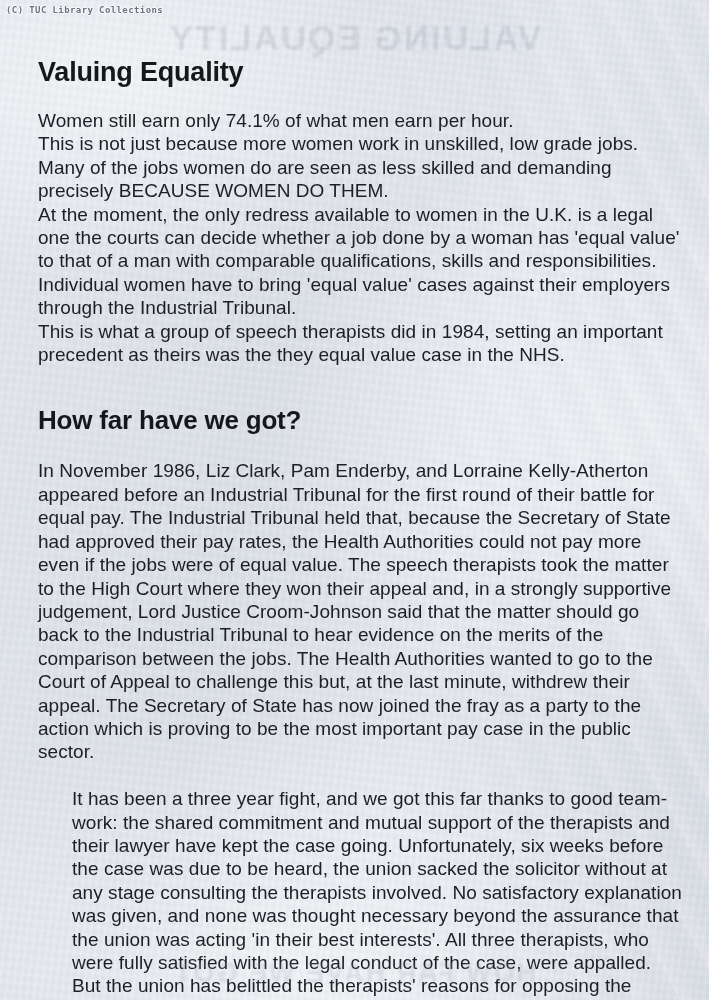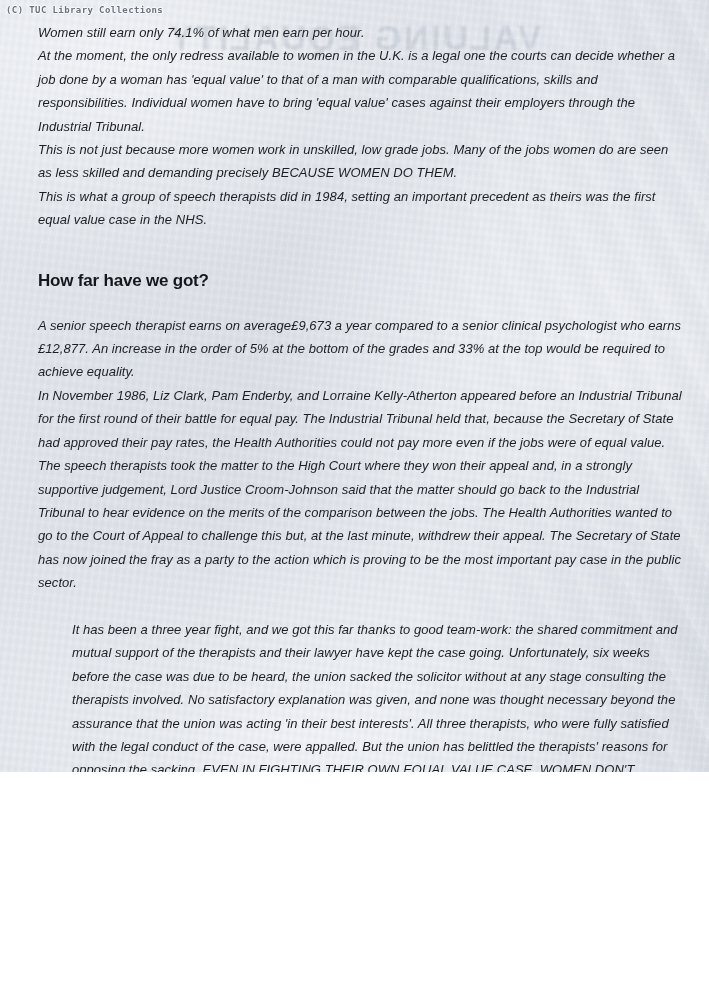--- a/index.html
+++ b/index.html
@@ -9,21 +9,21 @@
     background: #ffffff;
   }
   body {
     font-family: "Liberation Sans", sans-serif;
   }
 
   
   .scan {
     position: relative;
     width: 709px;
-    height: 772px;
+    height: 1000px;
     overflow: hidden;
     background: #dfe3ea;
     background-image:
       radial-gradient(ellipse 520px 300px at 18% 8%,  rgba(255,255,255,0.55), rgba(255,255,255,0) 70%),
       radial-gradient(ellipse 480px 420px at 88% 44%, rgba(255,255,255,0.40), rgba(255,255,255,0) 72%),
       radial-gradient(ellipse 600px 320px at 40% 96%, rgba(255,255,255,0.50), rgba(255,255,255,0) 75%),
       linear-gradient(103deg, #e2e6ec 0%, #dbdfe6 38%, #e3e7ed 62%, #d9dde4 100%);
   }
 
   
@@ -103,29 +103,28 @@
   }
 
   h1.heading {
     font-size: 27px;
     font-weight: bold;
     letter-spacing: -0.2px;
     margin: 0;
     color: #15171b;
   }
   h1.heading-main   { padding-top: 57px; }
-  h1.heading-second { padding-top: 39px; font-size: 17px; }
+  h1.heading-second { padding-top: 39px; font-size: 26px; }
 
   .block {
     margin: 0;
-    font-size: 13px;
+    font-size: 19px;
     line-height: 23.4px;
     color: #1c1f24;
     letter-spacing: 0.05px;
-    font-style: italic;
   }
   .block-intro   { padding-top: 21px; }
   .block-progress{ padding-top: 23px; }
   .block-fight   { padding-top: 23.4px; margin-left: 34px; }  
   .block-closing { padding-top: 0; }
 
   .line { display: block; }
 </style>
 </head>
 <body>
@@ -134,32 +133,32 @@
 
   <div class="showthrough showthrough-top">VALUING EQUALITY</div>
 
   <div class="grain"></div>
   <div class="streaks"></div>
 
   <div class="watermark">(C) TUC Library Collections</div>
 
   <div class="content">
 
+    <h1 class="heading heading-main">Valuing Equality</h1>
 
     <p class="block block-intro">
       <span class="line">Women still earn only 74.1% of what men earn per hour.</span>
+      <span class="line">This is not just because more women work in unskilled, low grade jobs. Many of the jobs women do are seen as less skilled and demanding precisely BECAUSE WOMEN DO THEM.</span>
       <span class="line">At the moment, the only redress available to women in the U.K. is a legal one the courts can decide whether a job done by a woman has 'equal value' to that of a man with comparable qualifications, skills and responsibilities. Individual women have to bring 'equal value' cases against their employers through the Industrial Tribunal.</span>
-      <span class="line">This is not just because more women work in unskilled, low grade jobs. Many of the jobs women do are seen as less skilled and demanding precisely BECAUSE WOMEN DO THEM.</span>
-      <span class="line">This is what a group of speech therapists did in 1984, setting an important precedent as theirs was the first equal value case in the NHS.</span>
+      <span class="line">This is what a group of speech therapists did in 1984, setting an important precedent as theirs was the they equal value case in the NHS.</span>
     </p>
 
     <h1 class="heading heading-second">How far have we got?</h1>
 
     <p class="block block-progress">
-      <span class="line">A senior speech therapist earns on average£9,673 a year compared to a senior clinical psychologist who earns £12,877. An increase in the order of 5% at the bottom of the grades and 33% at the top would be required to achieve equality.</span>
       <span class="line">In November 1986, Liz Clark, Pam Enderby, and Lorraine Kelly-Atherton appeared before an Industrial Tribunal for the first round of their battle for equal pay. The Industrial Tribunal held that, because the Secretary of State had approved their pay rates, the Health Authorities could not pay more even if the jobs were of equal value. The speech therapists took the matter to the High Court where they won their appeal and, in a strongly supportive judgement, Lord Justice Croom-Johnson said that the matter should go back to the Industrial Tribunal to hear evidence on the merits of the comparison between the jobs. The Health Authorities wanted to go to the Court of Appeal to challenge this but, at the last minute, withdrew their appeal. The Secretary of State has now joined the fray as a party to the action which is proving to be the most important pay case in the public sector.</span>
     </p>
 
     <p class="block block-fight">
       <span class="line">It has been a three year fight, and we got this far thanks to good team-work: the shared commitment and mutual support of the therapists and their lawyer have kept the case going. Unfortunately, six weeks before the case was due to be heard, the union sacked the solicitor without at any stage consulting the therapists involved. No satisfactory explanation was given, and none was thought necessary beyond the assurance that the union was acting 'in their best interests'. All three therapists, who were fully satisfied with the legal conduct of the case, were appalled. But the union has belittled the therapists' reasons for opposing the sacking. EVEN IN FIGHTING THEIR OWN EQUAL VALUE CASE, WOMEN DON'T COUNT!</span>
     </p>
 
     <p class="block block-closing">
       <span class="line">The Industrial Tribunal hearing has now been fixed for OCTOBER 1988.</span>
       <span class="line">But we will not get there without your support.</span>

